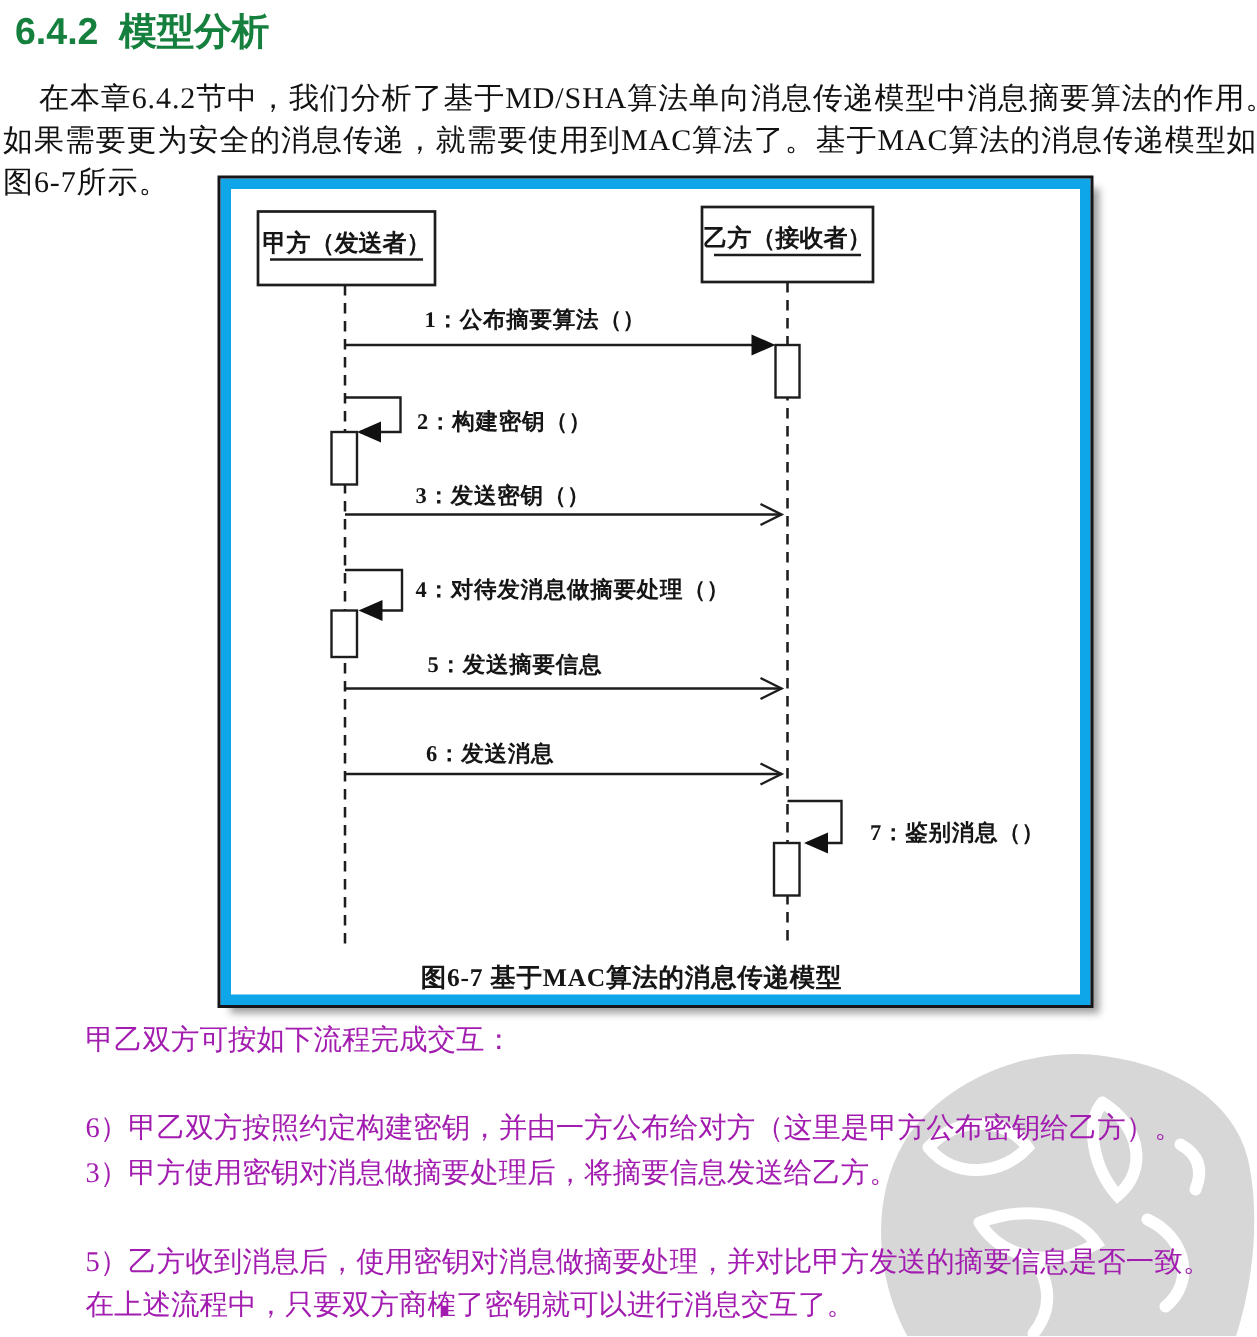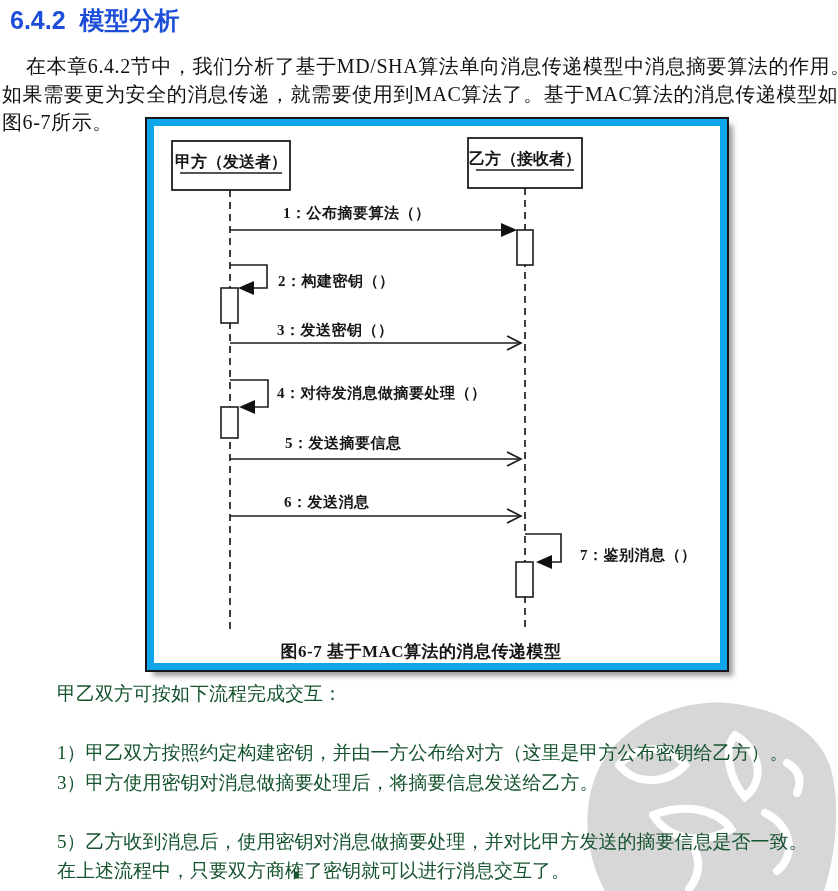--- a/index.html
+++ b/index.html
@@ -7,27 +7,27 @@
     position:relative;width:838px;height:891px;background:#fff;
     overflow:hidden;color:#151515;
     font-family:"Liberation Serif","DejaVu Serif",serif;
   }
   .layer{position:absolute;left:0;top:0;width:100%;height:100%;}
   .content{z-index:2;}
   .wm{z-index:1;}
   .heading{
     position:absolute;left:10px;top:4px;
     font-family:"Liberation Sans","DejaVu Sans",sans-serif;
-    font-weight:bold;font-size:25px;white-space:pre;color:#1d4ed8;
+    font-weight:bold;font-size:25px;white-space:pre;color:#15803d;
   }
   .line{position:absolute;font-size:20px;line-height:26px;white-space:pre;letter-spacing:0.6px;color:#121212;}
   .intro-1{left:26px;top:53px;}
   .intro-2{left:2px;top:81px;}
   .intro-3{left:2px;top:109px;}
-  .flow-line{position:absolute;left:57px;font-size:19px;line-height:27px;white-space:pre;color:#14532d;}
+  .flow-line{position:absolute;left:57px;font-size:19px;line-height:27px;white-space:pre;color:#a21caf;}
   .fl-0{top:680px;}
   .fl-1{top:709px;}
   .fl-2{top:739px;}
   .fl-3{top:769px;}
   .fl-4{top:798px;}
   .fl-5{top:828px;}
   .fl-6{top:857px;}
   .figure-frame{
     position:absolute;left:147px;top:119px;width:566px;height:537px;
     box-sizing:content-box;border:7px solid #0ea5e9;outline:2px solid #15151a;
@@ -113,19 +113,19 @@
         <text class="msg-label" x="426" y="434">7：鉴别消息（）</text>
         <path class="d-stroke" d="M 371 408 L 407 408 L 407 436 L 384 436"></path>
         <polygon class="d-head" points="382,436 398,429 398,443"></polygon>
         <rect class="d-act" x="362" y="436" width="17" height="35"></rect>
 
         <text class="cap" x="267" y="531">图6-7  基于MAC算法的消息传递模型</text>
       </svg>
     </div>
 
     <div class="flow-line fl-0">甲乙双方可按如下流程完成交互：</div>
-    <div class="flow-line fl-2">1）甲乙双方按照约定构建密钥，并由一方公布给对方（这里是甲方公布密钥给乙方）。</div>
+    <div class="flow-line fl-2">6）甲乙双方按照约定构建密钥，并由一方公布给对方（这里是甲方公布密钥给乙方）。</div>
     <div class="flow-line fl-3">3）甲方使用密钥对消息做摘要处理后，将摘要信息发送给乙方。</div>
     <div class="flow-line fl-5">5）乙方收到消息后，使用密钥对消息做摘要处理，并对比甲方发送的摘要信息是否一致。</div>
     <div class="flow-line fl-6">在上述流程中，只要双方商榷了密钥就可以进行消息交互了。</div>
   </div>
 
 </div>
 
 </body></html>

